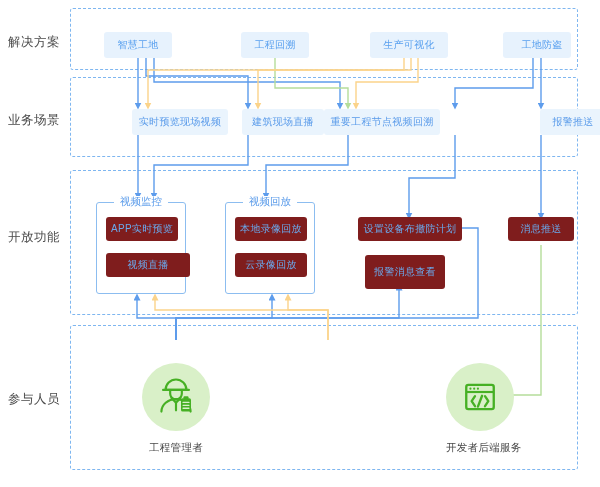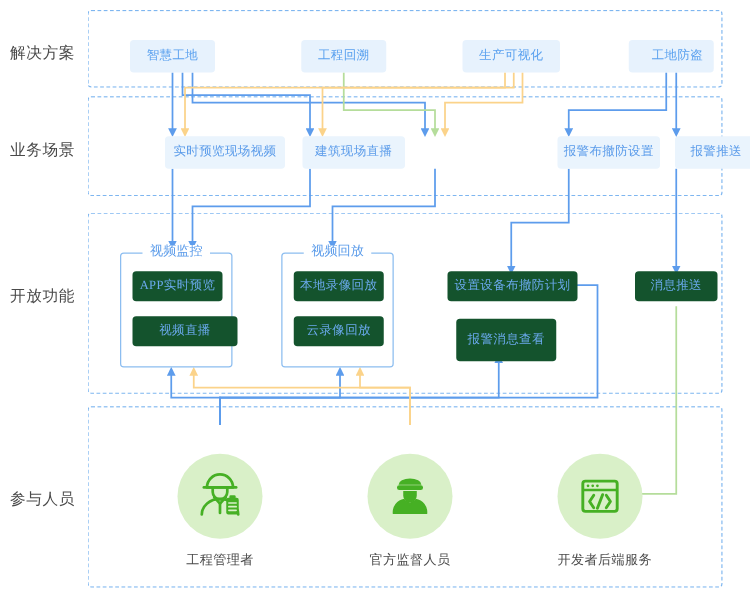--- a/index.html
+++ b/index.html
@@ -24,21 +24,21 @@
   
   .node{
     position:absolute;box-sizing:border-box;
     background:#eaf4fd;color:#5a9bea;border-radius:3px;
     font-size:10px;line-height:1;
     display:flex;align-items:center;justify-content:center;
     white-space:nowrap;letter-spacing:.3px;
   }
   .node.sol{background:#e7f2fd;color:#59a0ef;}
   .node.biz{background:#eaf4fd;color:#5a9bea;margin-left:32px;}
-  .node.fn{background:#14532d;color:#6aa9ec;font-family:Liberation Serif, serif;}
+  .node.fn{background:#7f1d1d;color:#6aa9ec;}
 
   
   .group{
     position:absolute;box-sizing:border-box;
     border:1.2px solid #8cbdf0;border-radius:3px;background:#fff;
   }
   .group-title{
     position:absolute;top:-7px;left:50%;transform:translateX(-50%);
     background:#fff;padding:0 6px;color:#5a9bea;font-size:10.5px;
     white-space:nowrap;line-height:1;
@@ -129,21 +129,21 @@
     </g>
   </svg>
 
   <div class="node sol" style="left:104px;top:32px;width:68px;height:26px;">智慧工地</div>
   <div class="node sol" style="left:241px;top:32px;width:68px;height:26px;">工程回溯</div>
   <div class="node sol" style="left:370px;top:32px;width:78px;height:26px;">生产可视化</div>
   <div class="node sol" style="left:503px;top:32px;width:68px;height:26px;padding-left:10px;">工地防盗</div>
 
   <div class="node biz" style="left:100px;top:109px;width:96px;height:26px;">实时预览现场视频</div>
   <div class="node biz" style="left:210px;top:109px;width:82px;height:26px;">建筑现场直播</div>
-  <div class="node biz" style="left:414px;top:109px;width:82px;height:26px;">报警布撤防设置</div>
+  <div class="node biz" style="left:292px;top:109px;width:116px;height:26px;">重要工程节点视频回溯</div>
   <div class="node biz" style="left:508px;top:109px;width:66px;height:26px;">报警推送</div>
 
   <div class="group" style="left:96px;top:202px;width:90px;height:92px;">
     <span class="group-title">视频监控</span>
     <div class="node fn" style="left:9px;top:14px;width:72px;height:24px;">APP实时预览</div>
     <div class="node fn" style="left:9px;top:50px;width:84px;height:24px;">视频直播</div>
   </div>
 
   <div class="group" style="left:225px;top:202px;width:90px;height:92px;">
     <span class="group-title">视频回放</span>
@@ -171,34 +171,20 @@
         <g stroke="#d9f0c8" stroke-width="1.6" stroke-linecap="round">
           <path d="M32.5 30.5 h7"></path>
             <path d="M32.5 34 h7"></path>
             <path d="M32.5 37.5 h7"></path>
         </g>
       </svg>
     </div>
     <div class="person-label">工程管理者</div>
   </div>
 
-  <div class="person" style="left:294px;top:363px;width:68px;">
-    <div class="person-circle">
-      <svg width="40" height="40" viewBox="0 0 48 48">
-        <g fill="#46b024">
-          <path d="M13 13 a11 6 0 0 1 22 0 z"></path>
-          <rect x="11.5" y="13.5" width="25" height="4.5" rx="2.2"></rect>
-          <path d="M17.5 19 h13 v4.5 a6.5 6.5 0 0 1 -13 0 z"></path>
-          <path d="M24 40 L19.5 27.5 L24 30 L28.5 27.5 z"></path>
-          <path d="M18.5 26.5 a13 13 0 0 0 -11 14.5 h33 a13 13 0 0 0 -11 -14.5 L24 33.5 z"></path>
-        </g>
-      </svg>
-    </div>
-    <div class="person-label">官方监督人员</div>
-  </div>
 
   <div class="person" style="left:446px;top:363px;width:68px;">
     <div class="person-circle">
       <svg width="40" height="40" viewBox="0 0 48 48">
         <rect x="7.5" y="9.5" width="33" height="29" rx="2.5" fill="none" stroke="#46b024" stroke-width="2.8"></rect>
         <path d="M7.5 18 h33" stroke="#46b024" stroke-width="2.6"></path>
         <g fill="#46b024">
           <circle cx="12.5" cy="14" r="1.3"></circle>
             <circle cx="17" cy="14" r="1.3"></circle>
             <circle cx="21.5" cy="14" r="1.3"></circle>

